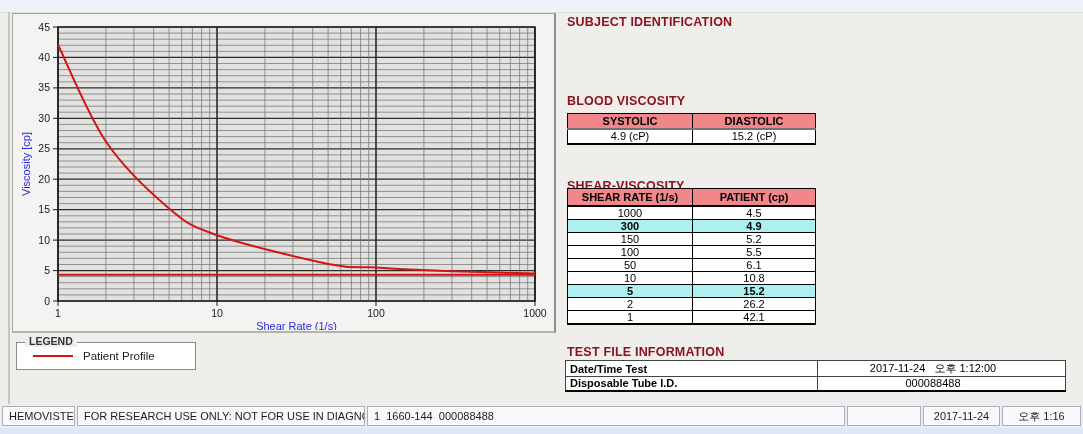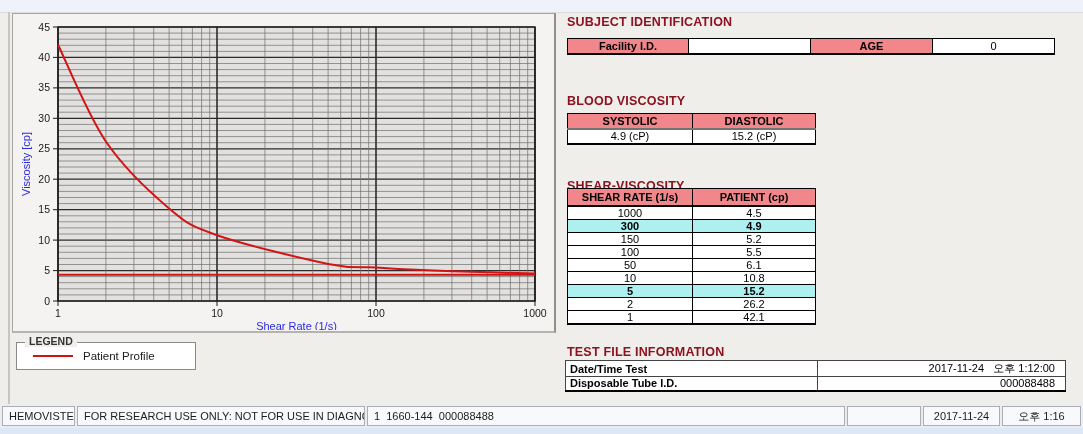--- a/index.html
+++ b/index.html
@@ -47,21 +47,21 @@
   .subject-table{border-bottom:2px solid #000}
   .bv-table td{height:15px}
   .bv-table{border-bottom:2px solid #000}
   .bv-table .pink{border-bottom:2px solid #737373}
   .sv-table .pink{height:17px;border-bottom:2px solid #000}
   .sv-table td{height:12px}
   .sv-table{border-bottom:2px solid #000}
   .tfi-table td{height:14px;border-color:#444}
   .tfi-table{border-bottom:2px solid #000}
   .tfi-table .lbl{text-align:left;font-weight:bold;padding-left:4px}
-  .tfi-table .val{text-align:right;padding-right:10px;white-space:pre}
+  .tfi-table .val{text-align:center;padding-right:19px;white-space:pre}
 
   
   .statusbar{position:absolute;left:0;top:404px;width:1083px;height:30px;background:#e9eef6}
   .sb-panel{
     position:absolute;top:2px;height:20px;background:#f7f9fc;
     border:1px solid #aeaeae;box-sizing:border-box;
     font-size:11px;color:#1c1c1c;line-height:18px;padding-left:6px;white-space:pre;overflow:hidden;
   }
   .sb-center{text-align:center;padding-left:0}
   .sb-bottom{position:absolute;left:0;top:24px;width:1083px;height:10px;background:#dde7f5}
@@ -195,26 +195,20 @@
 
 <div class="heading" style="left:567px;top:15px">SUBJECT IDENTIFICATION</div>
 <table class="subject-table" style="left:567px;top:38px;width:487px">
   <colgroup>
       <col style="width:121px">
       <col style="width:122px">
       <col style="width:122px">
       <col style="width:122px">
     </colgroup>
   <tbody>
-  <tr>
-    <td class="pink">Facility I.D.</td>
-    <td></td>
-    <td class="pink">AGE</td>
-    <td>0</td>
-  </tr>
 </tbody>
   </table>
 
 <div class="heading" style="left:567px;top:94px">BLOOD VISCOSITY</div>
 <table class="bv-table" style="left:567px;top:113px;width:248px">
   <colgroup>
       <col style="width:125px">
       <col style="width:123px">
     </colgroup>
   <tbody>

